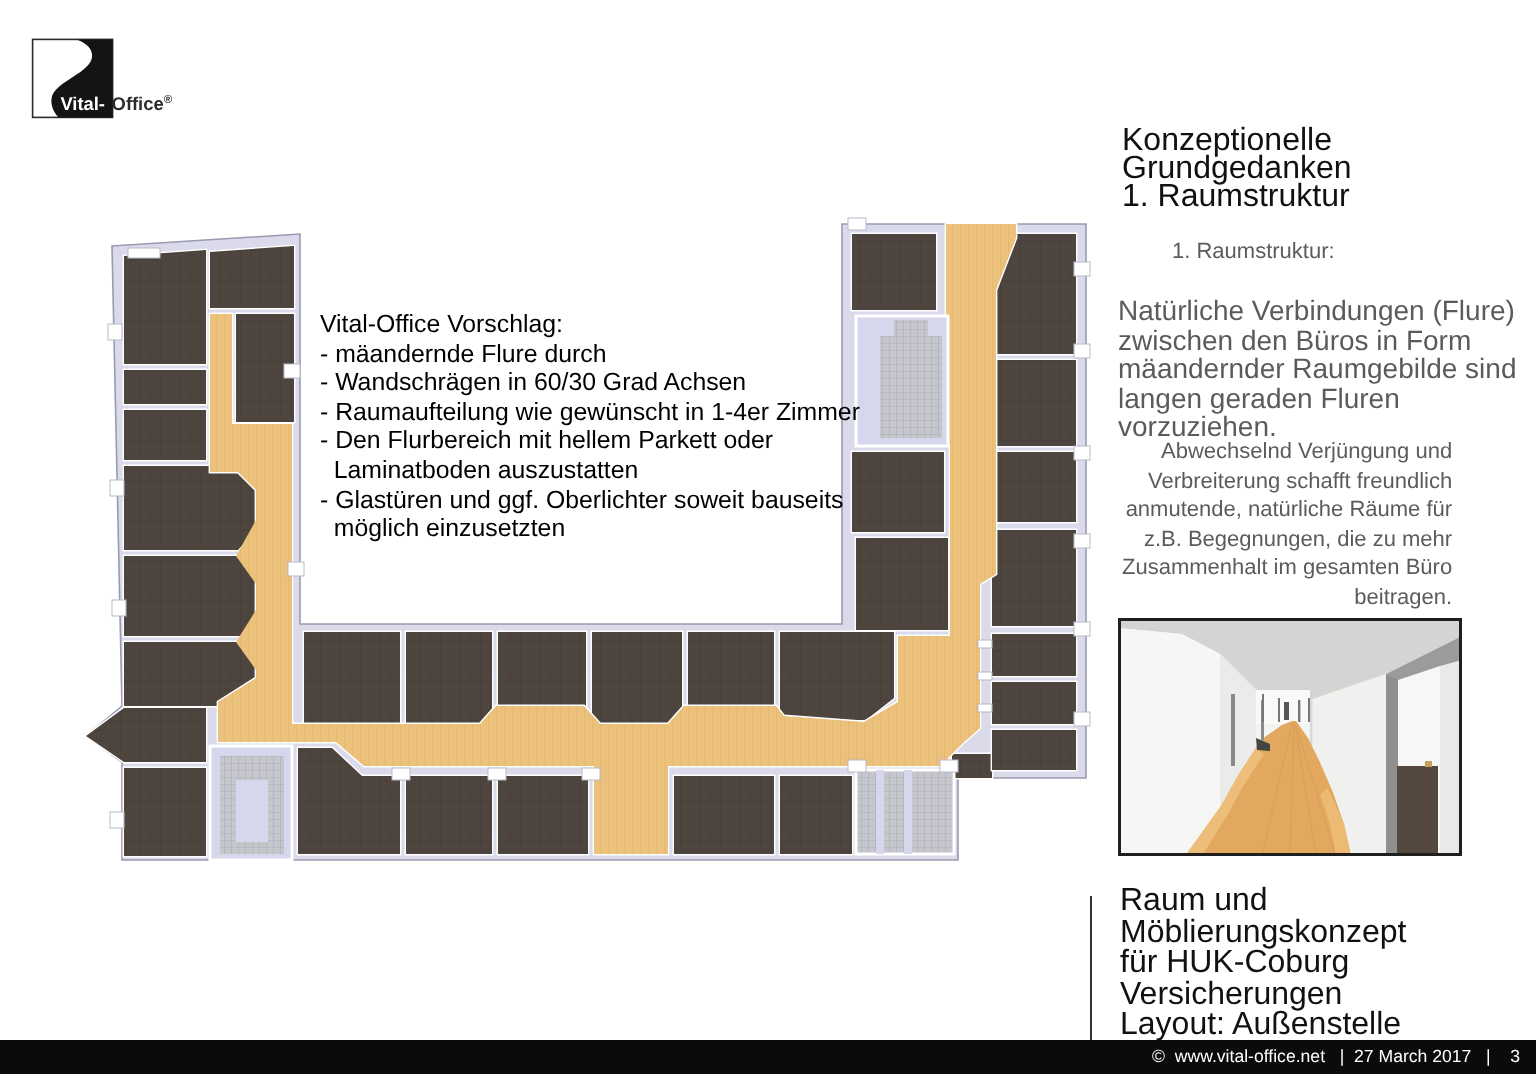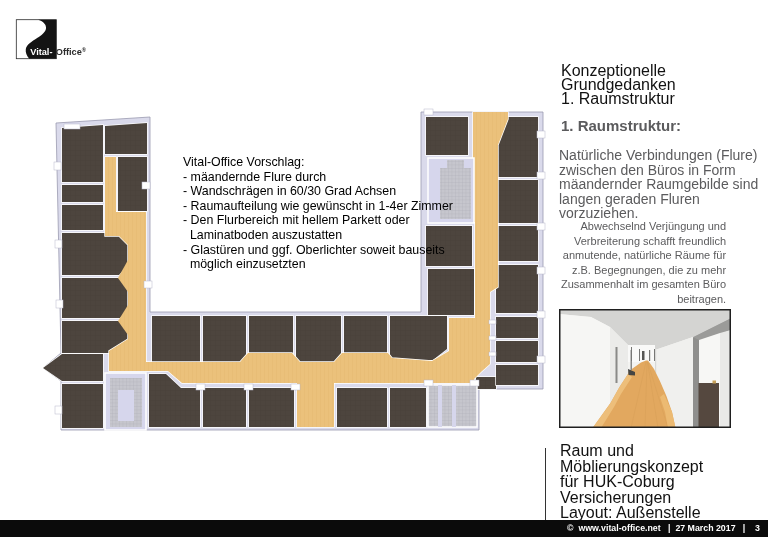--- a/index.html
+++ b/index.html
@@ -178,32 +178,32 @@
     <rect x="424" y="109" width="9" height="6"></rect>
 
     <rect x="489" y="320" width="7" height="4"></rect>
 
     <rect x="489" y="336" width="7" height="4"></rect>
 
     <rect x="489" y="352" width="7" height="4"></rect>
   </g>
 </svg>
 
-<div class="abs" style="left:160px;top:155px;font-size:12.4px;line-height:14.6px;color:#000;white-space:pre;margin-left:23px;">Vital-Office Vorschlag:
+<div class="abs" style="left:160px;top:155px;font-size:12.4px;line-height:14.6px;color:#000;white-space:pre;">Vital-Office Vorschlag:
 - mäandernde Flure durch
 - Wandschrägen in 60/30 Grad Achsen
 - Raumaufteilung wie gewünscht in 1-4er Zimmer
 - Den Flurbereich mit hellem Parkett oder
   Laminatboden auszustatten
 - Glastüren und ggf. Oberlichter soweit bauseits
   möglich einzusetzten</div>
 
 <div class="abs" style="left:561px;top:64px;font-size:16px;line-height:14px;color:#111;">Konzeptionelle Grundgedanken<br>1. Raumstruktur</div>
 
-<div class="abs" style="left:561px;top:119px;font-size:15px;line-height:14.5px;color:#5b5b5d;font-weight:bold;">1. Raumstruktur:</div>
+<div class="abs" style="left:586px;top:119px;font-size:11px;line-height:14.5px;color:#5b5b5d;">1. Raumstruktur:</div>
 <div class="abs" style="left:559px;top:148px;font-size:14px;line-height:14.5px;color:#5b5b5d;">Natürliche Verbindungen (Flure)<br>zwischen den Büros in Form<br>mäandernder Raumgebilde sind<br>langen geraden Fluren vorzuziehen.</div>
 <div class="abs" style="left:561px;top:219px;font-size:11px;line-height:14.5px;color:#5b5b5d;text-align:right;">Abwechselnd Verjüngung und<br>Verbreiterung schafft freundlich<br>anmutende, natürliche Räume für<br>z.B. Begegnungen, die zu mehr<br>Zusammenhalt im gesamten Büro<br>beitragen.</div>
 
 <svg class="abs" style="left:559px;top:309px" width="172" height="119" viewBox="0 0 172 119">
 
   <rect x="0" y="0" width="172" height="119" fill="#f3f3f1"></rect>
 
   <path d="M0,0 L172,0 L172,9 L134,28 L96,41 L69,36 L51,18 L32,8 L0,5 Z" fill="#d4d4d2"></path>
 
   <path d="M0,5 L32,8 L51,18 L51,119 L0,119 Z" fill="#f6f6f4"></path>
@@ -249,13 +249,13 @@
   </g>
   <rect x="83" y="42" width="2.5" height="9" fill="#565654"></rect>
   <rect x="0.75" y="0.75" width="170.5" height="117.5" fill="none" stroke="#1f1f1f" stroke-width="1.5"></rect>
 </svg>
 
 <div class="abs" style="left:560px;top:443px;font-size:16px;line-height:15.6px;color:#111;">Raum und Möblierungskonzept<br>für HUK-Coburg Versicherungen<br>Layout: Außenstelle Hannover</div>
 
 <div class="abs" style="left:545px;top:448px;width:1.4px;height:72px;background:#333;"></div>
 
 <div class="abs" style="left:0;top:520px;width:768px;height:17.4px;background:#0b0b0b;"></div>
-<div class="abs" style="left:0;top:520px;width:760px;height:21px;color:#fff;font-size:8.8px;font-weight:bold;line-height:17.4px;text-align:right;">©&nbsp; www.vital-office.net&nbsp;&nbsp; |&nbsp; 27 March 2017&nbsp;&nbsp; |&nbsp;&nbsp;&nbsp; 3</div>
+<div class="abs" style="left:0;top:520px;width:760px;height:21px;color:#fff;font-size:8.8px;font-weight:normal;line-height:17.4px;text-align:right;">©&nbsp; www.vital-office.net&nbsp;&nbsp; |&nbsp; 27 March 2017&nbsp;&nbsp; |&nbsp;&nbsp;&nbsp; 3</div>
 
 </body></html>

